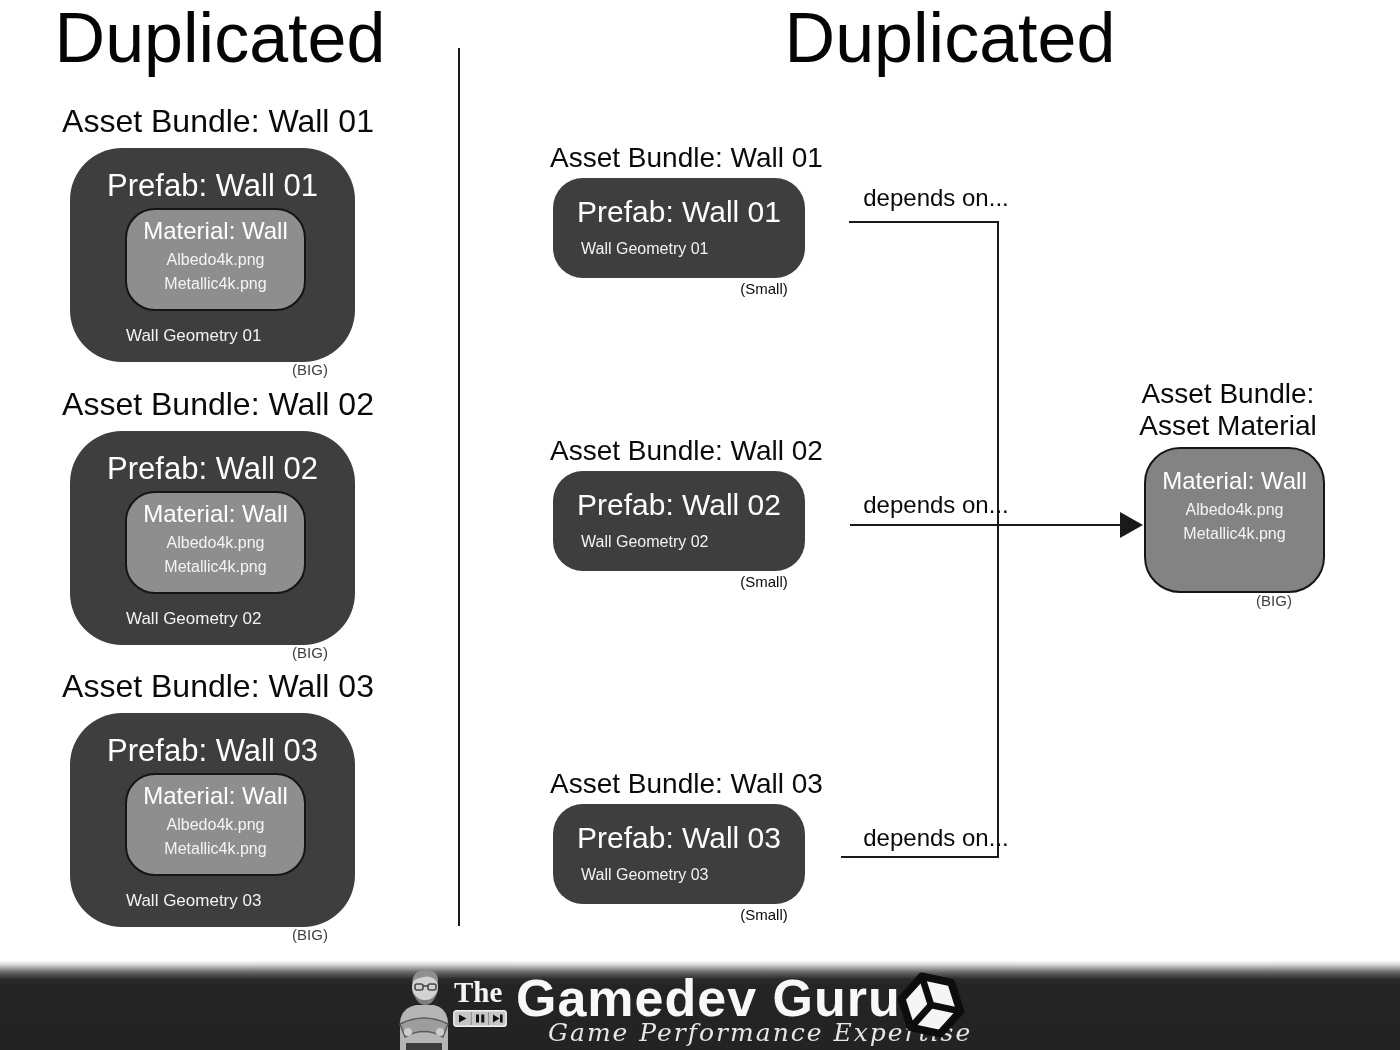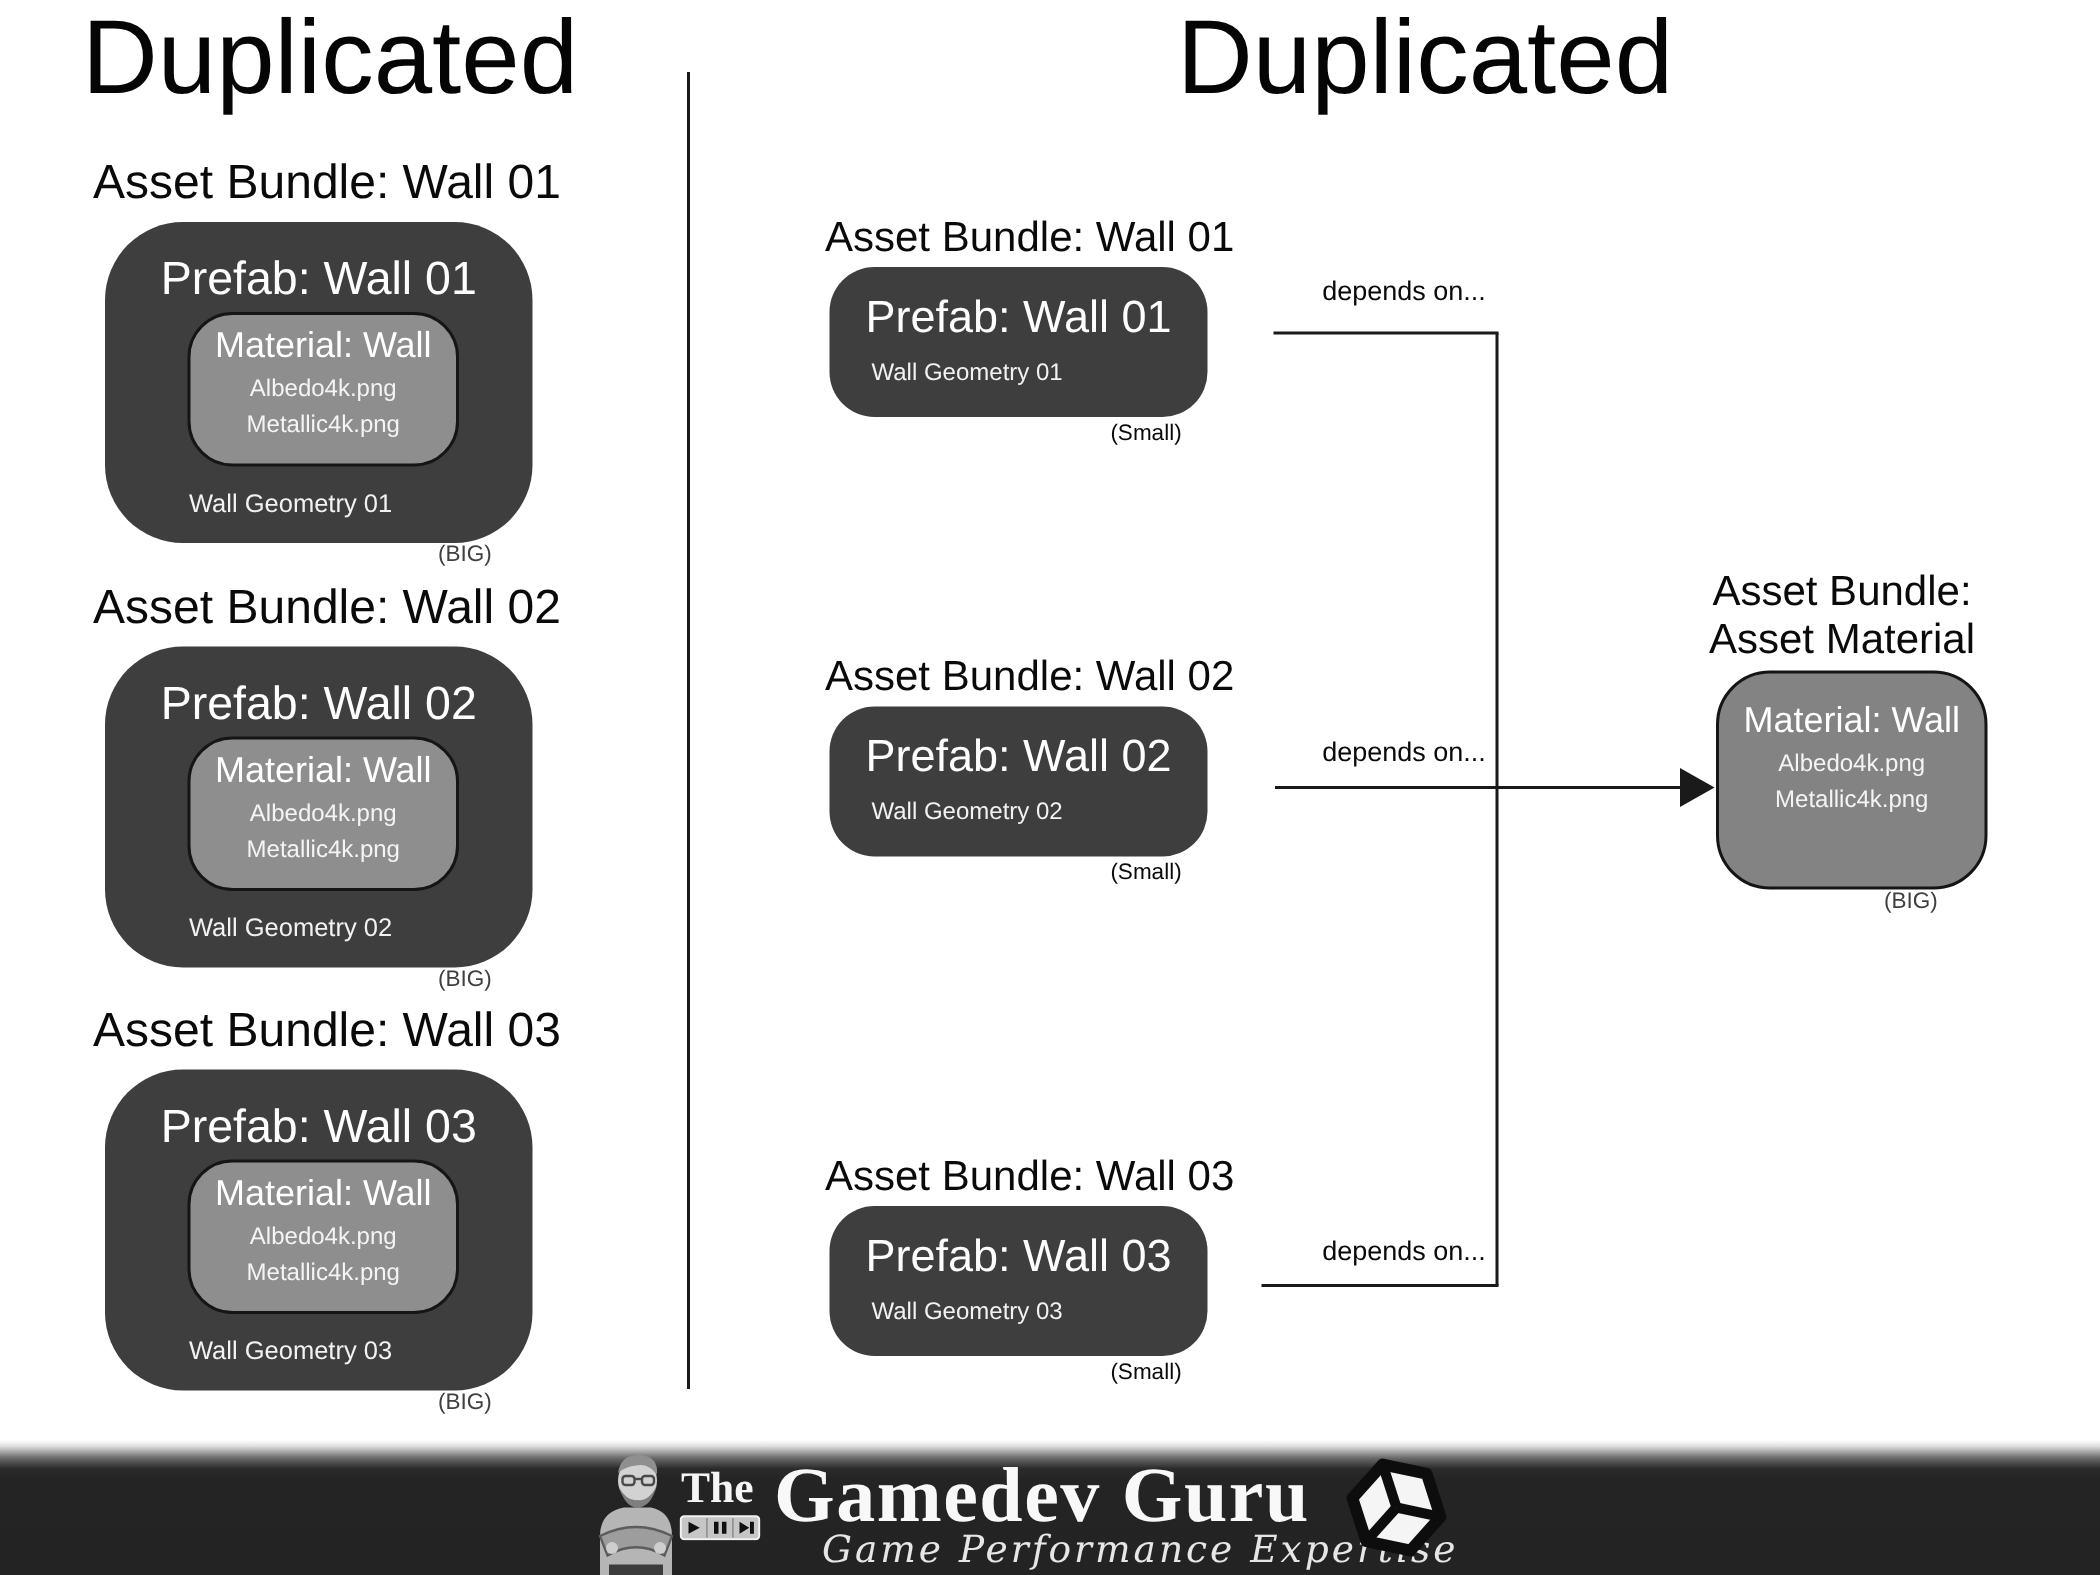--- a/index.html
+++ b/index.html
@@ -33,39 +33,39 @@
   
   .opt-bundle{position:absolute;left:549px;width:470px;height:170px;}
   .opt-bundle.b1{top:142px}.opt-bundle.b2{top:435px}.opt-bundle.b3{top:768px}
   .opt-title{position:absolute;left:1px;top:0;width:360px;font-size:28px;color:#0a0a0a;}
   .opt-box{position:absolute;left:4px;top:36px;width:252px;height:100px;border-radius:30px;
            background:var(--bundle_dark,#3e3e3e);}
   .opt-prefab{margin-top:17px;text-align:center;font-size:30px;color:#fdfdfd;}
   .opt-geom{position:absolute;left:28px;top:62px;font-size:16px;color:#f2f2f2;}
   .size-small{position:absolute;left:170px;top:138px;width:90px;text-align:center;font-size:15px;color:#0a0a0a;}
 
-  .depends{position:absolute;left:858px;width:156px;text-align:center;font-size:18px;color:#0a0a0a;}
+  .depends{position:absolute;left:858px;width:156px;text-align:center;font-size:24px;color:#0a0a0a;}
   .depends.d1{top:184px}.depends.d2{top:491px}.depends.d3{top:824px}
 
   
   .matbundle{position:absolute;left:1128px;top:378px;width:200px;}
   .matbundle-title{width:200px;text-align:center;font-size:28px;line-height:32px;color:#0a0a0a;}
   .matbundle-box{position:absolute;left:16px;top:69px;width:177px;height:142px;border-radius:36px;
                  background:var(--material_gray_right,#838383);border:2px solid #151515;text-align:center;color:#fff;}
   .matbundle-box .mat-name{margin-top:18px;}
   .matbundle .size-big{left:96px;top:214px;width:100px;text-align:center;}
 
   
   .footer{position:absolute;left:0;top:960px;width:1400px;height:90px;
     background:linear-gradient(180deg,#ffffff 0px,#e0e0e0 4px,#6a6a6a 12px,#2b2b2b 19px,var(--footer_bg,#242424) 26px,#232323 100%);}
   .avatar{position:absolute;left:388px;top:6px;width:72px;height:84px;}
   .brand-the{position:absolute;left:454px;top:16px;font-family:"Liberation Serif",serif;font-weight:700;
              font-size:29px;color:#f5f5f5;}
   .media-bar{position:absolute;left:453px;top:50px;width:54px;height:17px;}
-  .brand-name{position:absolute;left:516px;top:8px;font-family:Liberation Serif, serif;font-weight:700;
+  .brand-name{position:absolute;left:516px;top:8px;font-family:Liberation Sans, sans-serif;font-weight:700;
               font-size:52px;letter-spacing:1px;color:#f8f8f8;white-space:nowrap;}
   .tagline{position:absolute;left:548px;top:58px;font-family:"DejaVu Serif",serif;font-style:italic;
            font-size:25px;letter-spacing:2px;color:#e6e6e6;white-space:nowrap;}
   .unity-logo{position:absolute;left:900px;top:8px;width:62px;height:74px;transform:rotate(-16deg);}
 </style>
 </head>
 <body>
 
 <div class="canvas">
 

